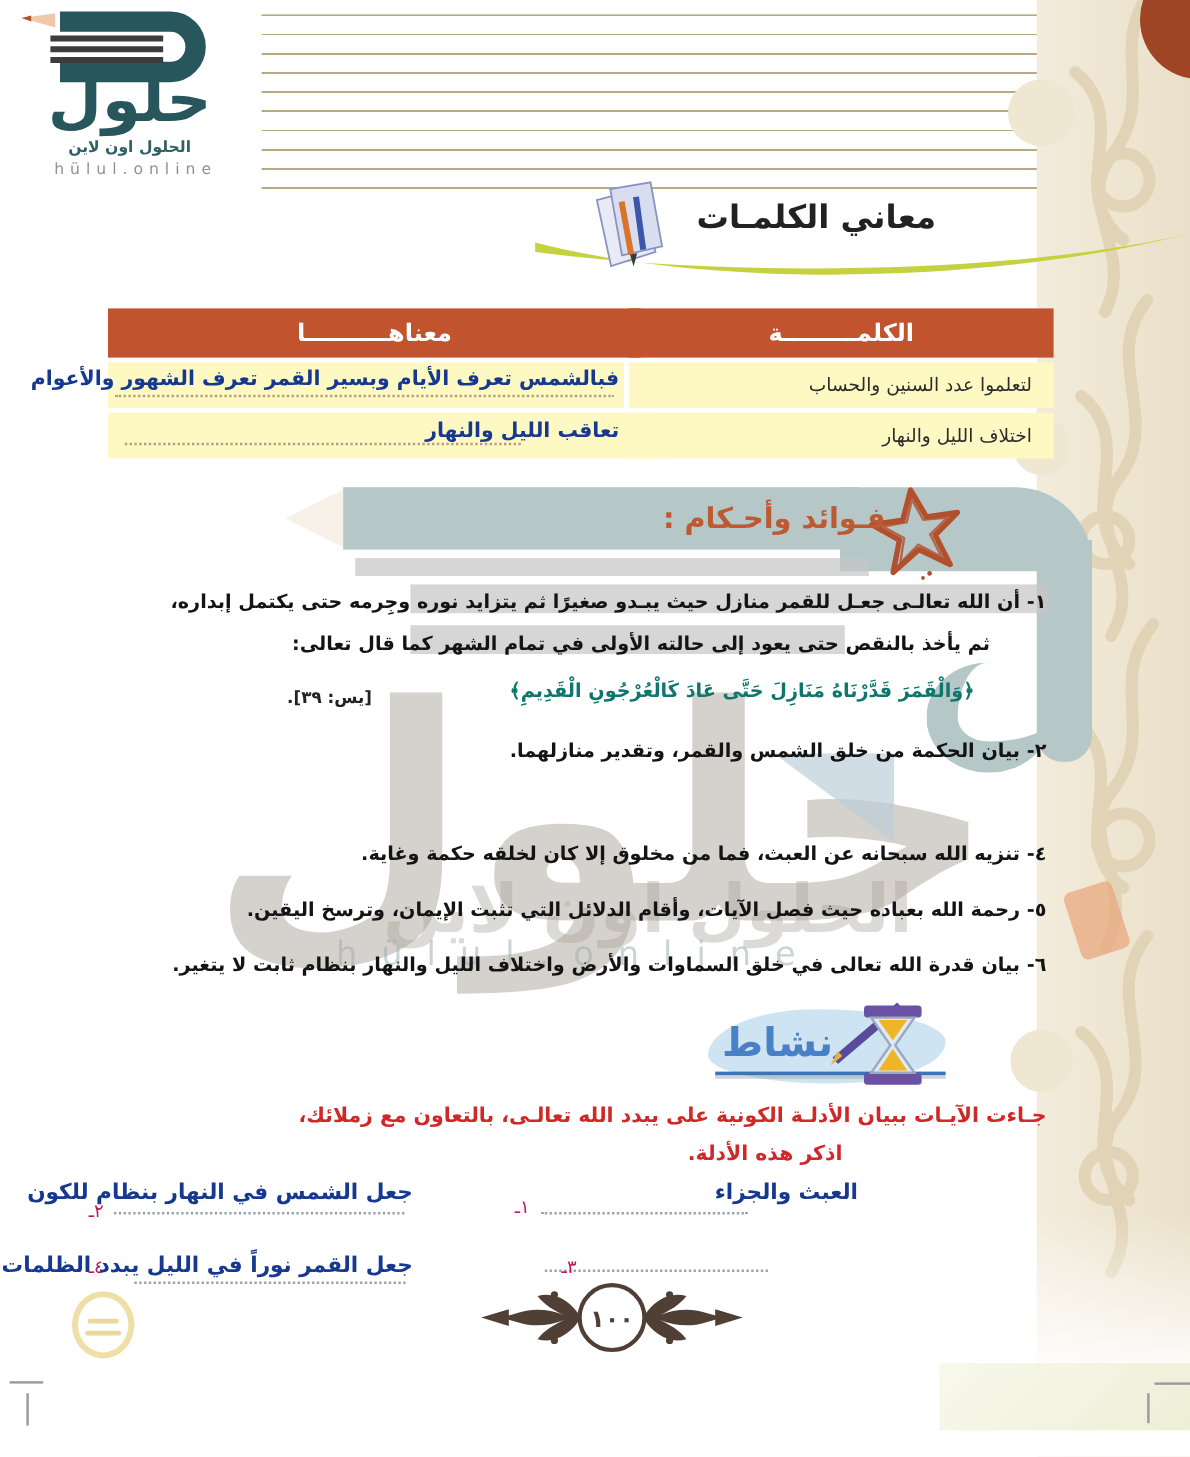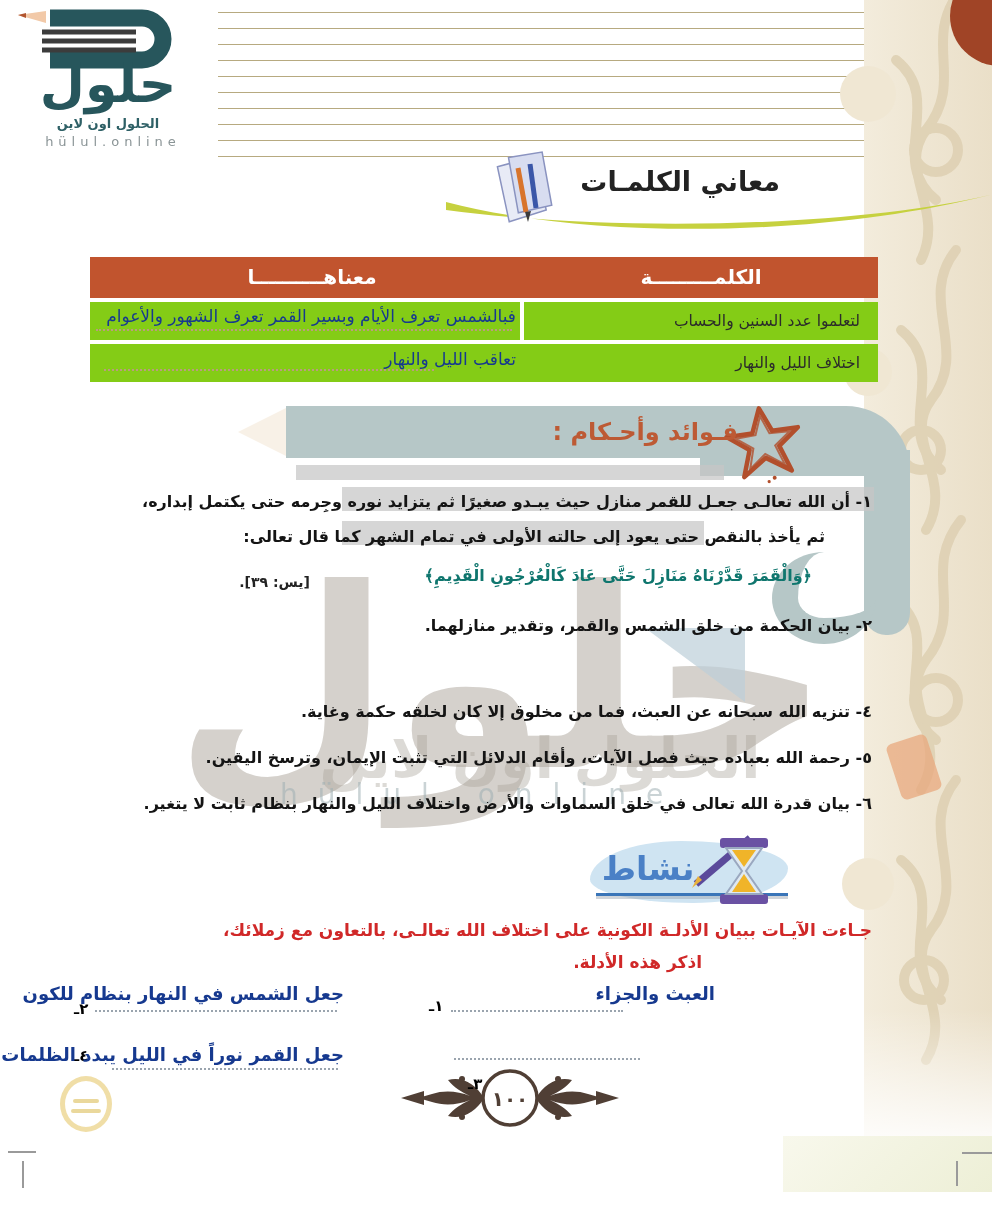--- a/index.html
+++ b/index.html
@@ -29,27 +29,27 @@
   
   .vocab-title{right:212px;top:166px;color:#222;font-size:27px;font-weight:bold;z-index:4;direction:rtl;}
   .swoosh{left:442px;top:186px;z-index:2;}
   .vocab-icon{left:482px;top:150px;z-index:3;}
 
   
   .th{top:257px;height:41px;background:#c1542e;color:#fff;font-size:20px;font-weight:bold;
       text-align:center;line-height:41px;z-index:4;direction:rtl;}
   .th-word{left:524px;width:354px;}
   .th-meaning{left:90px;width:444px;}
-  .cell{height:38px;background:#84cc16;z-index:3;}
+  .cell{height:38px;background:#fef9c3;z-index:3;}
   .r1{top:302px;} .r2{top:344px;padding-left:28px;}
   .cell-word{left:524px;width:354px;color:#2b2b2b;font-size:15.5px;text-align:right;direction:rtl;
      line-height:38px;padding-right:0;box-sizing:border-box;}
   .cell-word span{padding-right:18px;display:inline-block;}
   .cell-meaning{left:90px;width:430px;}
-  .meaning-text{color:#16398f;font-size:17px;font-weight:normal;white-space:nowrap;direction:rtl;z-index:5;}
+  .meaning-text{color:#16398f;font-size:17px;font-weight:bold;white-space:nowrap;direction:rtl;z-index:5;}
   .m1{right:476px;top:306px;} .m2{right:476px;top:349px;}
   .dotline{border-bottom:2px dotted #bb9b80;z-index:4;}
   .d1{left:96px;top:329px;width:416px;} .d2{left:104px;top:369px;width:330px;}
 
   
   .pencil-tip{left:238px;top:407px;width:0;height:0;z-index:2;
     border-top:25px solid transparent;border-bottom:25px solid transparent;border-right:50px solid #f8f1e7;}
   .pencil-bar{left:286px;top:406px;width:430px;height:52px;background:#b6c7c7;z-index:2;}
   .hook-top{left:700px;top:406px;width:210px;height:70px;background:#b6c7c7;border-radius:0 64px 0 0;z-index:2;}
   .hook-v{left:864px;top:450px;width:46px;height:185px;background:#b6c7c7;border-radius:0 0 22px 22px;z-index:2;}
@@ -93,22 +93,22 @@
   .p1{right:120px;top:920px;} .p2{right:290px;top:952px;}
 
   .answer{color:#16398f;font-size:18px;font-weight:bold;direction:rtl;z-index:5;}
   .a1t{right:277px;top:983px;white-space:nowrap;}
   .a3t{right:241px;top:1028px;width:300px;text-align:center;line-height:40px;}
   .a2t{right:648px;top:983px;white-space:nowrap;}
   .a4t{right:648px;top:1044px;white-space:nowrap;}
   .adot{border-bottom:2px dotted #9aa4ae;z-index:4;}
   .a1d{left:451px;top:1010px;width:172px;} .a3d{left:454px;top:1058px;width:186px;}
   .a2d{left:95px;top:1010px;width:242px;}  .a4d{left:112px;top:1068px;width:226px;}
-  .anum{color:#000000;font-size:15px;font-weight:bold;z-index:5;direction:rtl;white-space:nowrap;}
-  .a1n{left:429px;top:997px;} .a3n{left:468px;top:1047px;margin-top:28px;}
+  .anum{color:#be185d;font-size:15px;font-weight:normal;z-index:5;direction:rtl;white-space:nowrap;}
+  .a1n{left:429px;top:997px;} .a3n{left:468px;top:1047px;}
   .a2n{left:74px;top:1000px;} .a4n{left:74px;top:1047px;}
 
   
   .ornament{left:400px;top:1058px;z-index:4;}
   .emblem{left:60px;top:1076px;width:52px;height:56px;border:5px solid rgba(226,190,80,.5);
     border-radius:50%;box-sizing:border-box;z-index:3;}
   .emblem .bar1,.emblem .bar2{position:absolute;background:rgba(217,184,74,.55);height:4px;border-radius:2px;}
   .bar1{left:8px;top:18px;width:26px;} .bar2{left:6px;top:28px;width:30px;}
   .regmark{background:#9a9a9a;z-index:4;}
   .mh1{left:8px;top:1151px;width:28px;height:2px;} .mv1{left:22px;top:1161px;width:2px;height:27px;}
@@ -231,21 +231,21 @@
     <svg width="92" height="78" viewBox="0 0 92 78">
       <line x1="8" y1="52" x2="62" y2="6" stroke="#5b4a9b" stroke-width="7"></line>
       <polygon points="4,56 14,48 10,44" fill="#e8b13c"></polygon>
       <rect x="32" y="6" width="48" height="10" rx="3" fill="#6a51a3"></rect>
       <rect x="32" y="62" width="48" height="10" rx="3" fill="#6a51a3"></rect>
       <path d="M38,16 L74,16 L58,39 L74,62 L38,62 L54,39 Z" fill="#dfe9f2" stroke="#9aa8c0" stroke-width="2"></path>
       <polygon points="44,18 68,18 56,35" fill="#f0b429"></polygon>
       <polygon points="56,42 44,60 68,60" fill="#f0b429"></polygon>
     </svg>
   </div>
-  <div class="abs prompt p1">جـاءت الآيـات ببيان الأدلـة الكونية على اختلاف الله تعالـى، بالتعاون مع زملائك،</div>
+  <div class="abs prompt p1">جـاءت الآيـات ببيان الأدلـة الكونية على يبدد الله تعالـى، بالتعاون مع زملائك،</div>
   <div class="abs prompt p2">اذكر هذه الأدلة.</div>
 
   <div class="abs adot a1d"></div>
   <div class="abs adot a2d"></div>
   <div class="abs adot a3d"></div>
   <div class="abs adot a4d"></div>
   <div class="abs anum a1n">١ـ</div>
   <div class="abs anum a2n">٢ـ</div>
   <div class="abs anum a3n">٣ـ</div>
   <div class="abs anum a4n">٤ـ</div>

